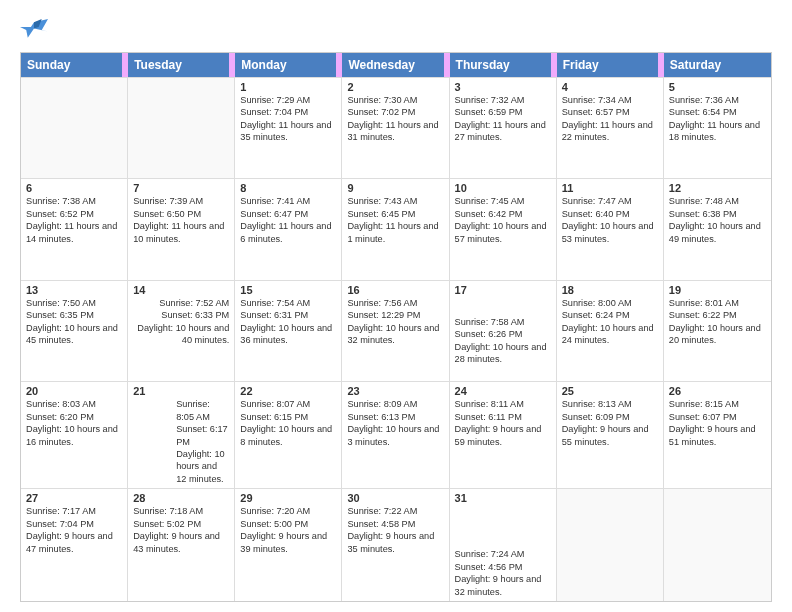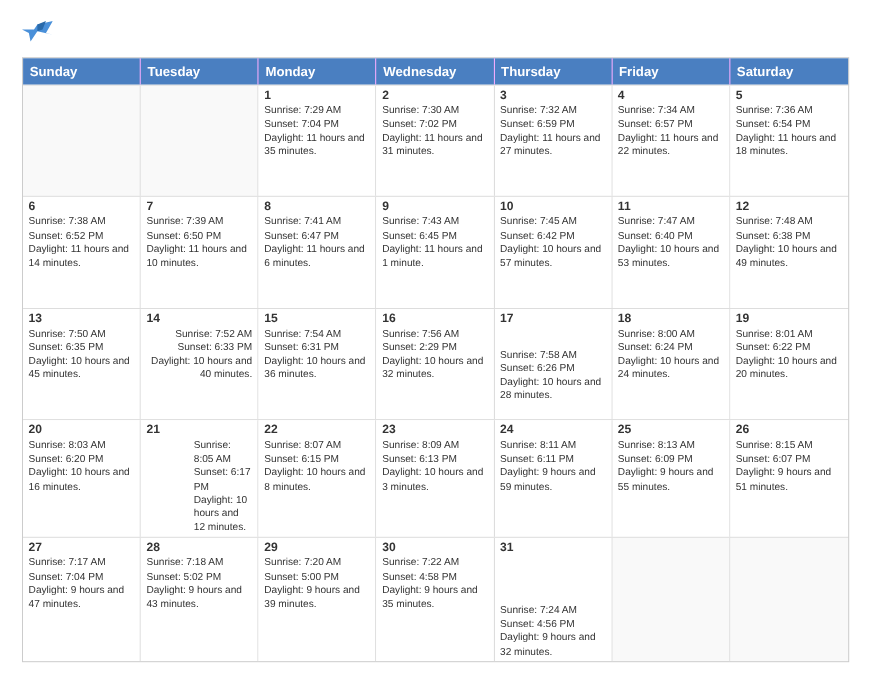--- a/index.html
+++ b/index.html
@@ -63,21 +63,21 @@
     .cal-header {
       display: grid;
       grid-template-columns: repeat(7, 1fr);
       background: #4a7fc1;
     }
     .cal-header-cell {
       color: #fff;
       font-weight: bold;
       font-size: 12px;
       padding: 5px 6px;
-      border-right: 1px solid #f0abfc;
+      border-right: 6px solid #f0abfc;
       text-align: left;
     }
     .cal-header-cell:last-child { border-right: none; }
     .cal-body {
       flex: 1;
       display: flex;
       flex-direction: column;
     }
     .cal-row {
       display: grid;
@@ -233,21 +233,21 @@
           </div>
           <div class="cal-cell">
             <span class="day-num">15</span>
             <div class="day-info" style="white-space: pre-line;">Sunrise: 7:54 AM
 Sunset: 6:31 PM
 Daylight: 10 hours and 36 minutes.</div>
           </div>
           <div class="cal-cell">
             <span class="day-num">16</span>
             <div class="day-info" style="white-space: pre-line;">Sunrise: 7:56 AM
-Sunset: 2:29 PM
+Sunset: 12:29 PM
 Daylight: 10 hours and 32 minutes.</div>
           </div>
           <div class="cal-cell">
             <span class="day-num">17</span>
             <div class="day-info" style="white-space: pre-line; margin-top: 20px;">Sunrise: 7:58 AM
 Sunset: 6:26 PM
 Daylight: 10 hours and 28 minutes.</div>
           </div>
           <div class="cal-cell">
             <span class="day-num">18</span>

